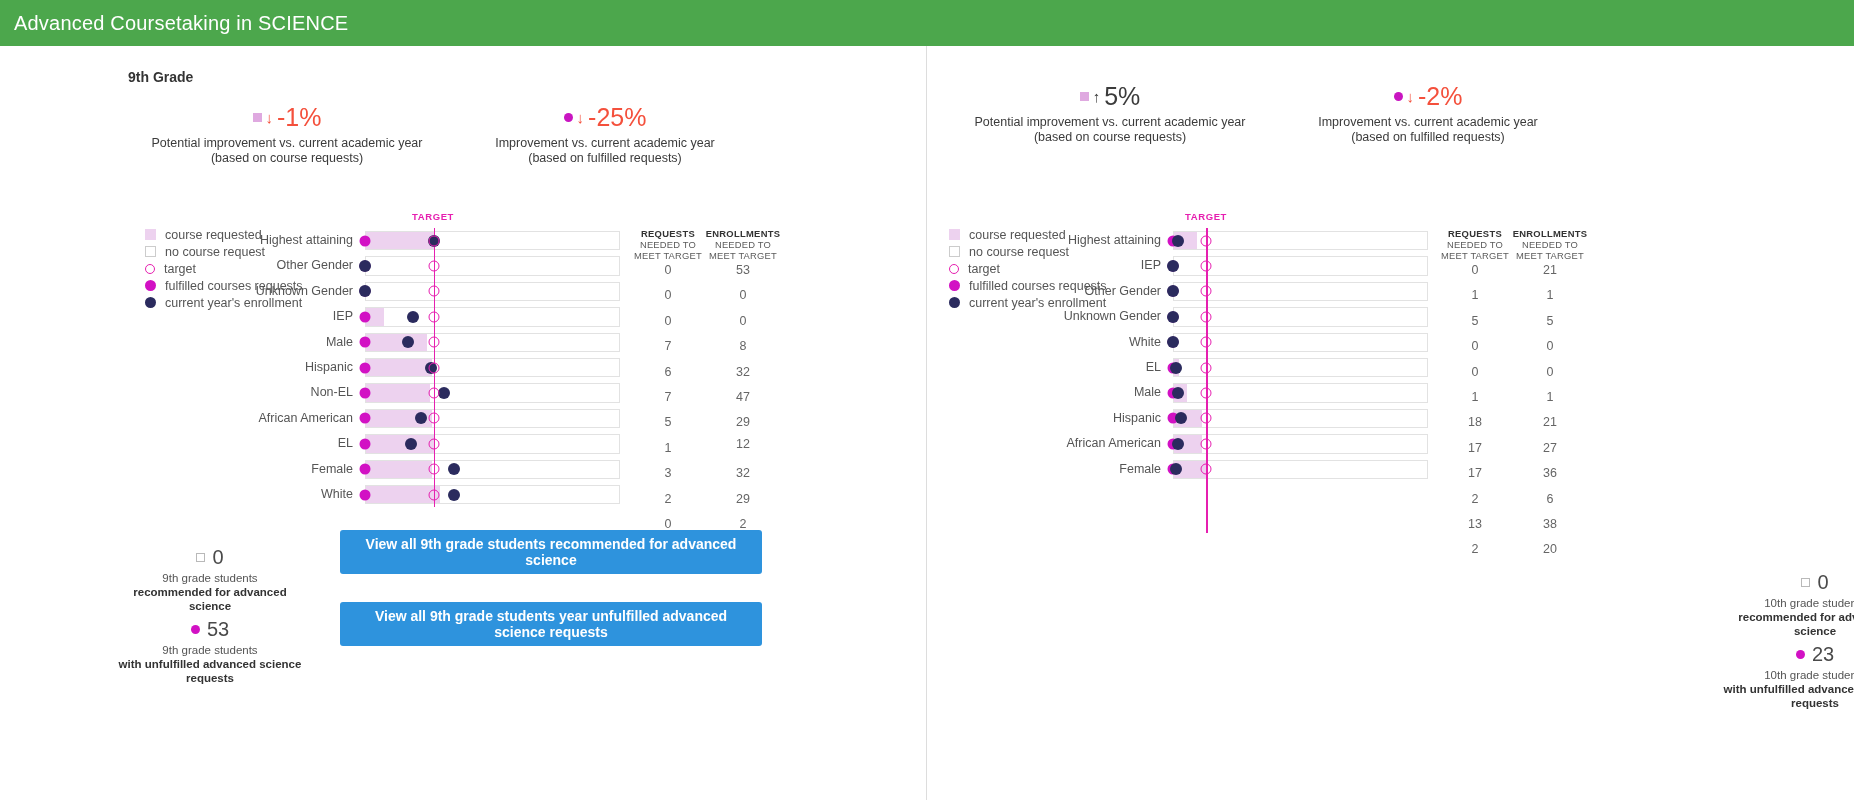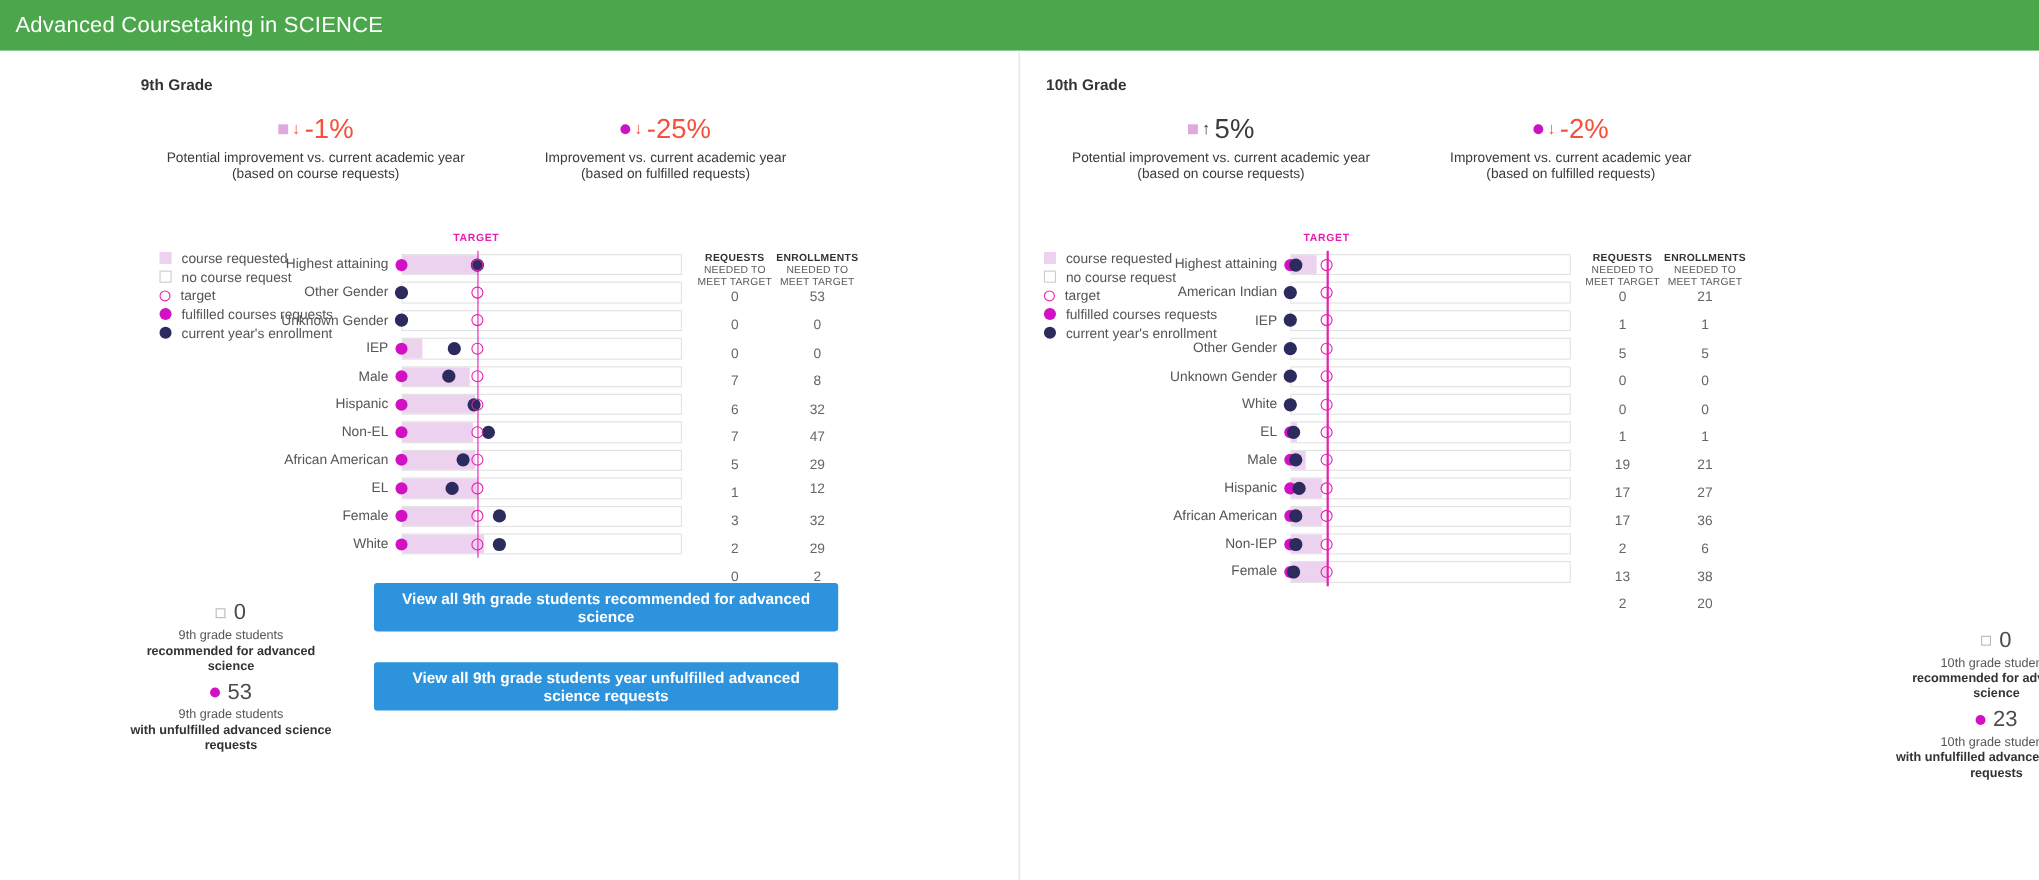--- a/index.html
+++ b/index.html
@@ -373,21 +373,20 @@
         <b>with unfulfilled advanced science requests</b>
       </div>
     </div>
 
     <button class="cta" style="left:340px; top:484px; width:422px; height:44px;">View all 9th grade students recommended for advanced science</button>
     <button class="cta" style="left:340px; top:556px; width:422px; height:44px;">View all 9th grade students year unfulfilled advanced science requests</button>
   </div>
 
   <div class="panel panel-right">
 
-    <div class="grade-title">10th Grade</div>
 
     <div class="kpi-row" style="margin-left:24px;">
       <div class="kpi" style="width:318px;">
         <div class="kpi-value">
           <span class="kpi-mark-sq"></span>
           <span class="kpi-arrow pos">↑</span>
           <span class="kpi-num pos">5%</span>
         </div>
         <div class="kpi-label">
           <div>Potential improvement vs. current academic year</div>
@@ -436,65 +435,56 @@
           <div class="row">
             <div class="row-label">Highest attaining</div>
             <div class="track" style="width: 255px;">
               <div class="bar" style="width: 22.95px;"></div>
             </div>
             <div class="pt pt-mag" style="left: 0px;"></div>
             <div class="pt pt-navy" style="left: 5.1px;"></div>
             <div class="pt pt-ring" style="left: 33.15px;"></div>
           </div>
           <div class="row">
-            <div class="row-label">American Indian</div>
+            <div class="row-label">IEP</div>
             <div class="track" style="width: 255px;">
               <div class="bar" style="width: 0px;"></div>
             </div>
             <div class="pt pt-mag" style="left: 0px;"></div>
             <div class="pt pt-navy" style="left: 0px;"></div>
             <div class="pt pt-ring" style="left: 33.15px;"></div>
           </div>
           <div class="row">
-            <div class="row-label">IEP</div>
+            <div class="row-label">Other Gender</div>
             <div class="track" style="width: 255px;">
               <div class="bar" style="width: 0px;"></div>
             </div>
             <div class="pt pt-mag" style="left: 0px;"></div>
             <div class="pt pt-navy" style="left: 0px;"></div>
             <div class="pt pt-ring" style="left: 33.15px;"></div>
           </div>
           <div class="row">
-            <div class="row-label">Other Gender</div>
+            <div class="row-label">Unknown Gender</div>
             <div class="track" style="width: 255px;">
               <div class="bar" style="width: 0px;"></div>
             </div>
             <div class="pt pt-mag" style="left: 0px;"></div>
             <div class="pt pt-navy" style="left: 0px;"></div>
             <div class="pt pt-ring" style="left: 33.15px;"></div>
           </div>
           <div class="row">
-            <div class="row-label">Unknown Gender</div>
+            <div class="row-label">White</div>
             <div class="track" style="width: 255px;">
               <div class="bar" style="width: 0px;"></div>
             </div>
             <div class="pt pt-mag" style="left: 0px;"></div>
             <div class="pt pt-navy" style="left: 0px;"></div>
             <div class="pt pt-ring" style="left: 33.15px;"></div>
           </div>
           <div class="row">
-            <div class="row-label">White</div>
-            <div class="track" style="width: 255px;">
-              <div class="bar" style="width: 0px;"></div>
-            </div>
-            <div class="pt pt-mag" style="left: 0px;"></div>
-            <div class="pt pt-navy" style="left: 0px;"></div>
-            <div class="pt pt-ring" style="left: 33.15px;"></div>
-          </div>
-          <div class="row">
             <div class="row-label">EL</div>
             <div class="track" style="width: 255px;">
               <div class="bar" style="width: 5.1px;"></div>
             </div>
             <div class="pt pt-mag" style="left: 0px;"></div>
             <div class="pt pt-navy" style="left: 2.55px;"></div>
             <div class="pt pt-ring" style="left: 33.15px;"></div>
           </div>
           <div class="row">
             <div class="row-label">Male</div>
@@ -509,29 +499,20 @@
             <div class="row-label">Hispanic</div>
             <div class="track" style="width: 255px;">
               <div class="bar" style="width: 28.05px;"></div>
             </div>
             <div class="pt pt-mag" style="left: 0px;"></div>
             <div class="pt pt-navy" style="left: 7.65px;"></div>
             <div class="pt pt-ring" style="left: 33.15px;"></div>
           </div>
           <div class="row">
             <div class="row-label">African American</div>
-            <div class="track" style="width: 255px;">
-              <div class="bar" style="width: 28.05px;"></div>
-            </div>
-            <div class="pt pt-mag" style="left: 0px;"></div>
-            <div class="pt pt-navy" style="left: 5.1px;"></div>
-            <div class="pt pt-ring" style="left: 33.15px;"></div>
-          </div>
-          <div class="row">
-            <div class="row-label">Non-IEP</div>
             <div class="track" style="width: 255px;">
               <div class="bar" style="width: 28.05px;"></div>
             </div>
             <div class="pt pt-mag" style="left: 0px;"></div>
             <div class="pt pt-navy" style="left: 5.1px;"></div>
             <div class="pt pt-ring" style="left: 33.15px;"></div>
           </div>
           <div class="row">
             <div class="row-label">Female</div>
             <div class="track" style="width: 255px;">
@@ -562,21 +543,21 @@
           <div class="numcell" style="left: 0px; top: 55.4px;">1</div>
           <div class="numcell" style="left: 75px; top: 55.4px;">1</div>
           <div class="numcell" style="left: 0px; top: 80.8px;">5</div>
           <div class="numcell" style="left: 75px; top: 80.8px;">5</div>
           <div class="numcell" style="left: 0px; top: 106.2px;">0</div>
           <div class="numcell" style="left: 75px; top: 106.2px;">0</div>
           <div class="numcell" style="left: 0px; top: 131.6px;">0</div>
           <div class="numcell" style="left: 75px; top: 131.6px;">0</div>
           <div class="numcell" style="left: 0px; top: 157px;">1</div>
           <div class="numcell" style="left: 75px; top: 157px;">1</div>
-          <div class="numcell" style="left: 0px; top: 182.4px;">19</div>
+          <div class="numcell" style="left: 0px; top: 182.4px;">18</div>
           <div class="numcell" style="left: 75px; top: 182.4px;">21</div>
           <div class="numcell" style="left: 0px; top: 207.8px;">17</div>
           <div class="numcell" style="left: 75px; top: 207.8px;">27</div>
           <div class="numcell" style="left: 0px; top: 233.2px;">17</div>
           <div class="numcell" style="left: 75px; top: 233.2px;">36</div>
           <div class="numcell" style="left: 0px; top: 258.6px;">2</div>
           <div class="numcell" style="left: 75px; top: 258.6px;">6</div>
           <div class="numcell" style="left: 0px; top: 284px;">13</div>
           <div class="numcell" style="left: 75px; top: 284px;">38</div>
           <div class="numcell" style="left: 0px; top: 309.4px;">2</div>

